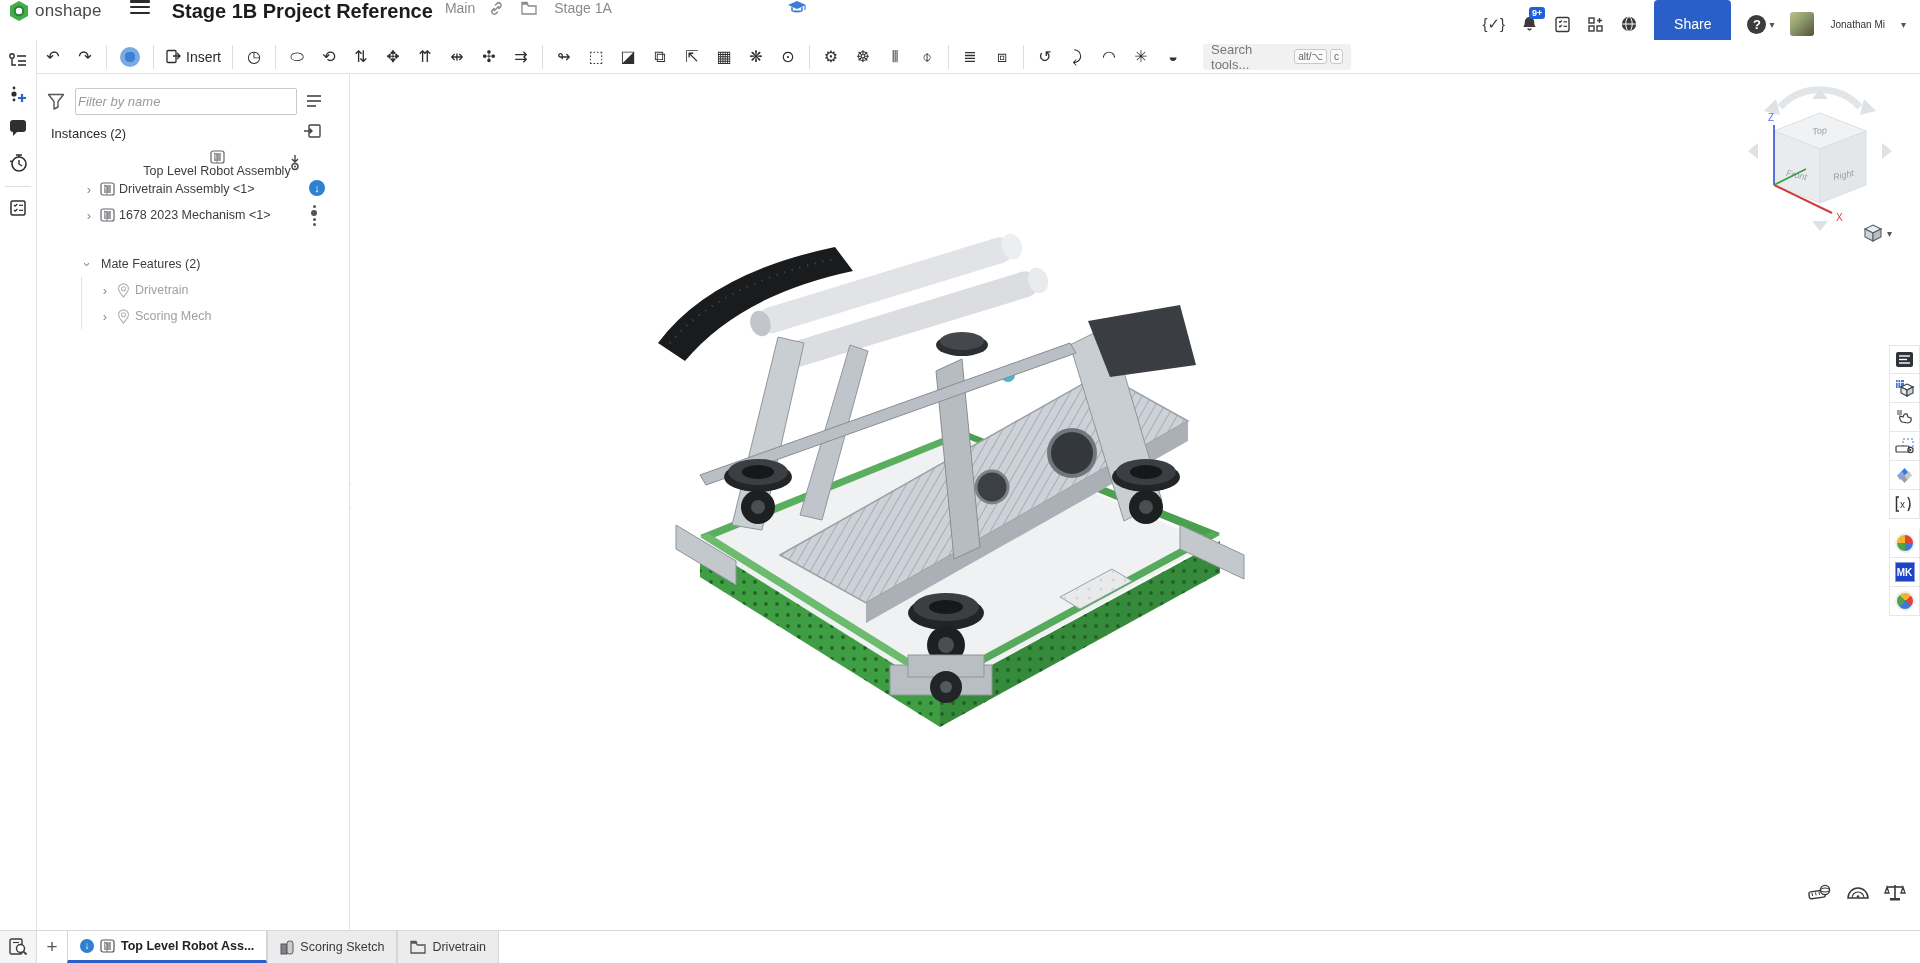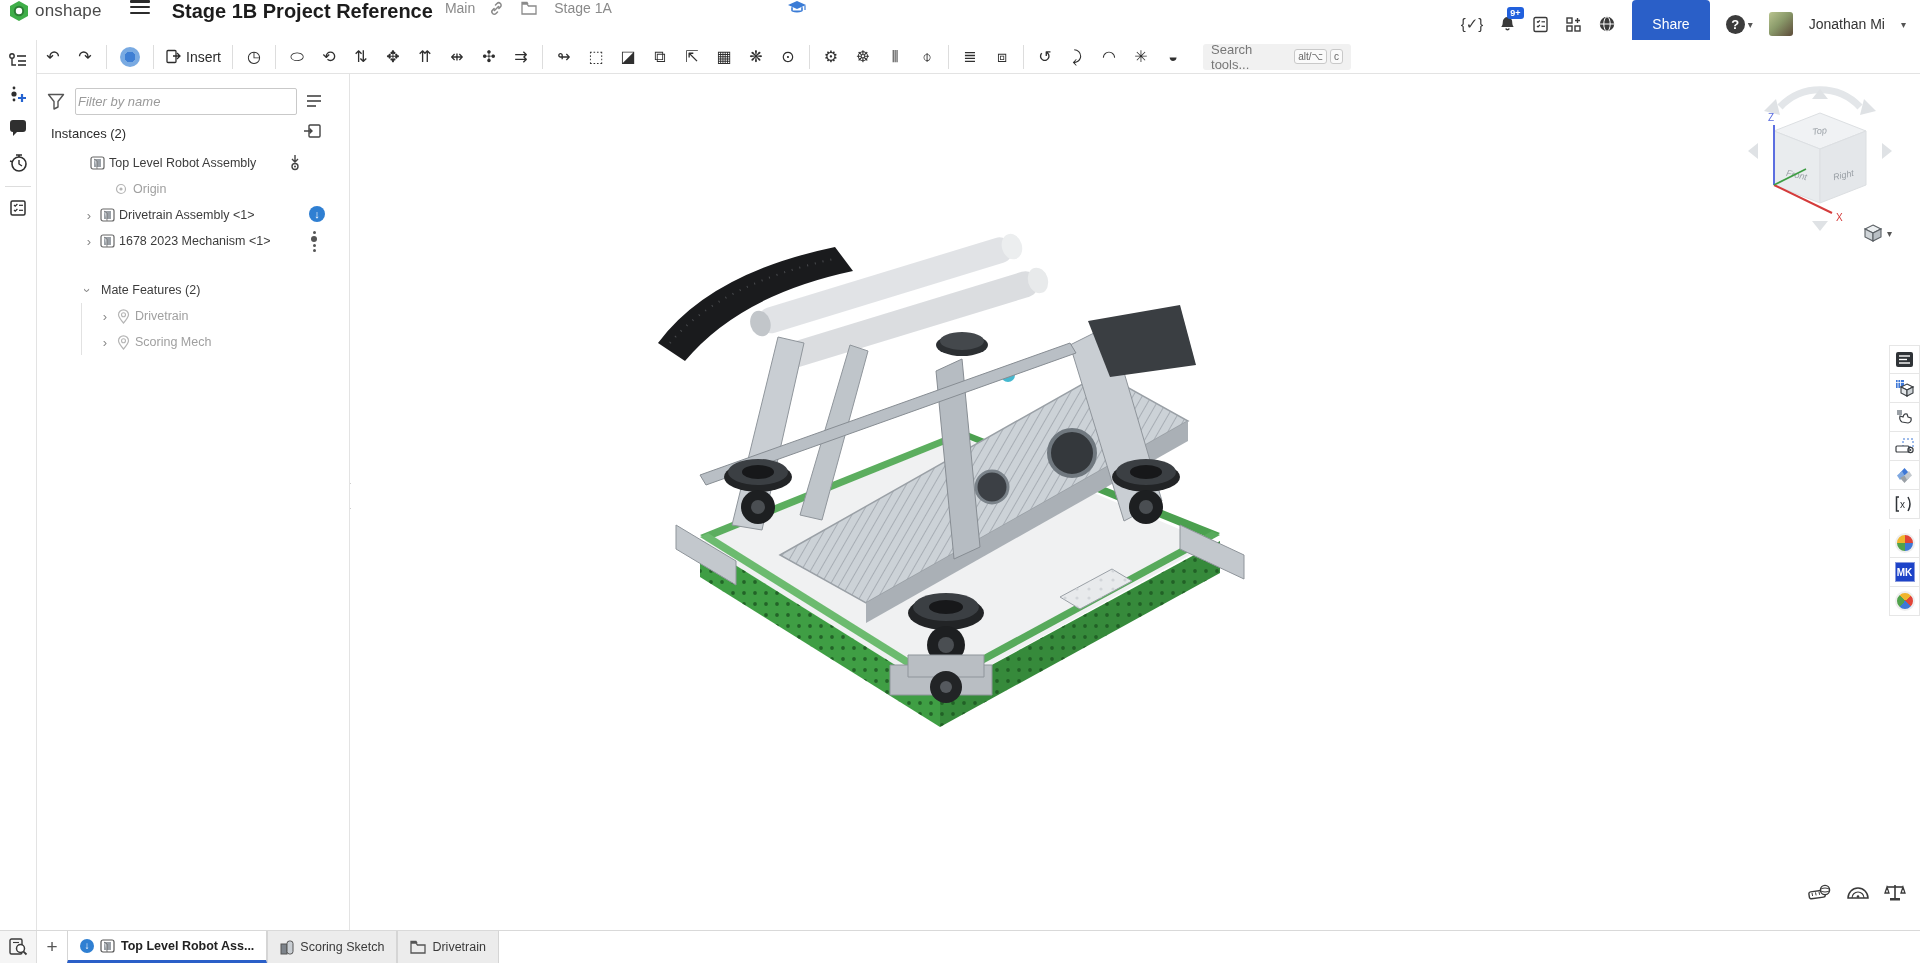--- a/index.html
+++ b/index.html
@@ -25,21 +25,21 @@
   #bell-badge { position:absolute; top:-8px; left:8px; background:#2160dd; color:#fff; font-size:9px;
     font-weight:bold; border-radius:3px; padding:1px 3px; }
   #share-btn { background:#2a5fc8; color:#fff; font-size:14px; padding:16px 20px; border-radius:4px;
     border:none; cursor:pointer; }
   #help-wrap { display:flex; align-items:center; gap:3px; }
   #help-circle { width:19px; height:19px; border-radius:50%; background:#3c3c3c; color:#fff;
     font-size:13px; font-weight:bold; display:flex; align-items:center; justify-content:center; }
   .caret { font-size:10px; color:#555; }
   #avatar { width:24px; height:24px; border-radius:3px;
     background:linear-gradient(135deg,#b9c48f 0%, #8a9a6a 45%, #5c4a39 100%); }
-  #user-name { font-size:14px; color:#333; }
+  #user-name { font-size:10px; color:#333; }
 
   
   #toolbar { position:absolute; left:37px; top:40px; width:1883px; height:34px; background:#fff;
     border-bottom:1px solid #e3e3e3; display:flex; align-items:center; }
   .tb-icon { min-width:26px; height:26px; margin:0 3px; display:flex; align-items:center; justify-content:center;
     font-size:16px; color:#2f2f2f; cursor:pointer; border-radius:3px; }
   .tb-sep { width:1px; height:24px; background:#ddd; margin:0 5px; }
   #snap-toggle-icon { width:20px; height:20px; border-radius:50%;
     background:radial-gradient(circle at 50% 50%, #3f7fd4 0 38%, #79aae2 39% 100%); margin:0 8px; cursor:pointer;}
   #insert-btn { display:flex; align-items:center; gap:5px; font-size:14px; color:#2b2b2b; padding:3px 6px; cursor:pointer;}
@@ -309,47 +309,38 @@
   <div id="instances-row">
     <span id="instances-label">Instances (2)</span>
     <svg id="insert-panel-icon" width="19" height="16" viewBox="0 0 19 16">
       <rect x="6" y="2" width="11" height="12" rx="1" fill="none" stroke="#444" stroke-width="1.4"></rect>
       <path d="M1 8 h8 M6.5 5.5 L9 8 l-2.5 2.5" fill="none" stroke="#444" stroke-width="1.4"></path>
     </svg>
   </div>
 
   <div id="tree">
 
-    <div class="tree-row" style="padding-left:48px;">
+    <div class="tree-row" style="padding-left:48px;flex-direction:column;">
       <span class="t-ic">
         <svg width="15" height="14" viewBox="0 0 15 14">
             <rect x="1" y="1" width="13" height="12" rx="2" fill="#fff" stroke="#666" stroke-width="1.2"></rect>
             <rect x="4" y="3" width="7" height="8" fill="#9aa0a6"></rect>
             <path d="M4 3 l3 2 v8" fill="#c9ced3" stroke="#666" stroke-width=".7"></path>
           </svg>
       </span>
       <span>Top Level Robot Assembly</span>
       <span class="trail" style="left:252px;">
         <svg width="12" height="17" viewBox="0 0 12 17">
             <path d="M6 1 v7 M3 5 l3 3 3-3" fill="none" stroke="#444" stroke-width="1.4"></path>
             <circle cx="6" cy="12.5" r="3" fill="none" stroke="#444" stroke-width="1.4"></circle>
             <circle cx="6" cy="12.5" r="1" fill="#444"></circle>
           </svg>
       </span>
     </div>
 
-    <div class="tree-row muted" style="padding-left:72px;">
-      <span class="t-ic">
-        <svg width="12" height="12" viewBox="0 0 12 12">
-            <circle cx="6" cy="6" r="4.5" fill="none" stroke="#b5b5b5" stroke-width="1.2"></circle>
-            <circle cx="6" cy="6" r="1.6" fill="#b5b5b5"></circle>
-          </svg>
-      </span>
-      <span>Origin</span>
-    </div>
 
     <div class="tree-row" style="padding-left:46px;">
       <span class="chev">›</span>
       <span class="t-ic">
         <svg width="15" height="14" viewBox="0 0 15 14">
             <rect x="1" y="1" width="13" height="12" rx="2" fill="#fff" stroke="#666" stroke-width="1.2"></rect>
             <rect x="4" y="3" width="7" height="8" fill="#9aa0a6"></rect>
             <path d="M4 3 l3 2 v8" fill="#c9ced3" stroke="#666" stroke-width=".7"></path>
           </svg>
       </span>

